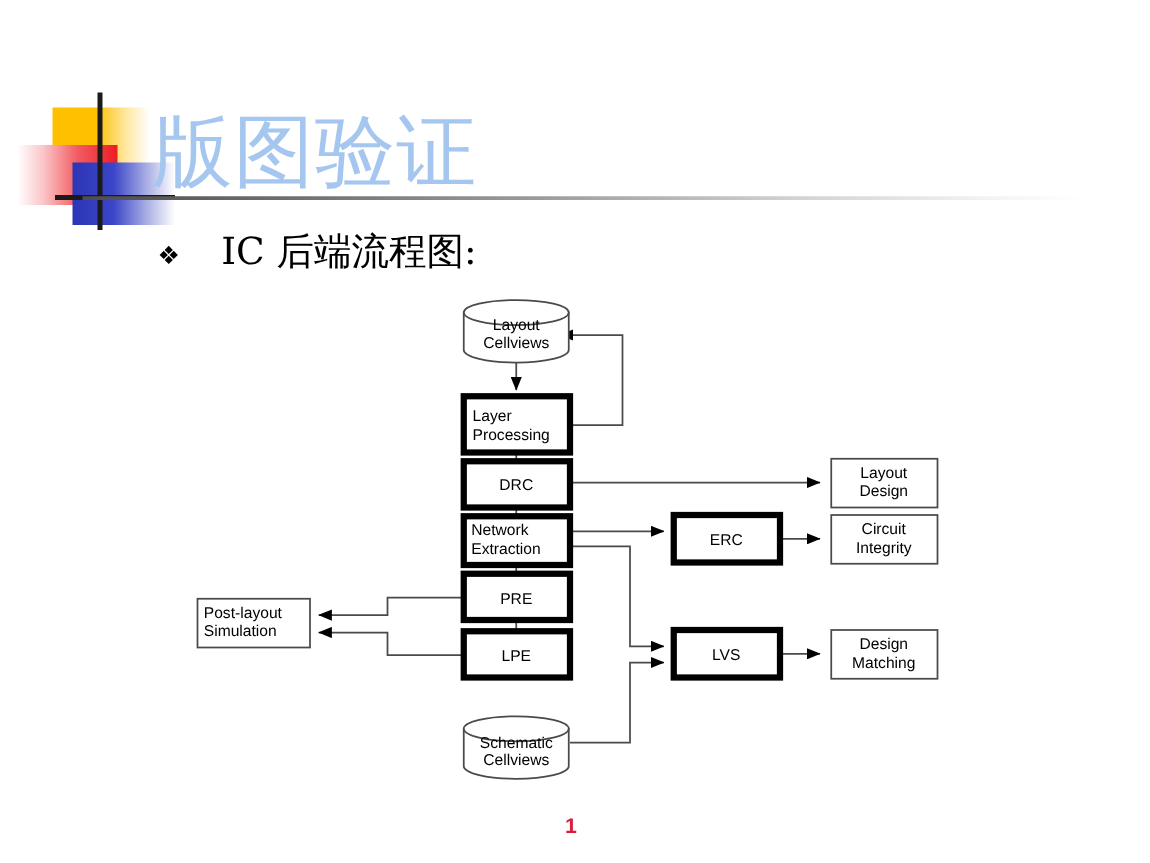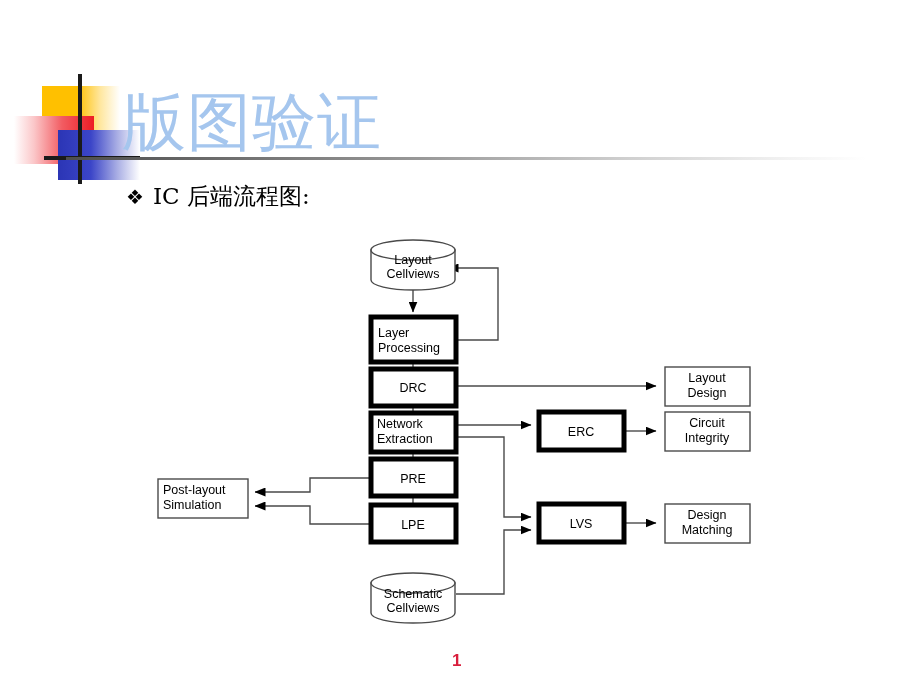--- a/index.html
+++ b/index.html
@@ -66,22 +66,23 @@
     white-space: nowrap;
   }
   #bullet-glyph {
     font-family: "DejaVu Sans", sans-serif;
     font-size: 20px;
     color: #000000;
     margin-right: 9px;
   }
   #bullet-label {
     font-family: "DejaVu Serif", "Liberation Serif", serif;
-    font-size: 23px;
+    font-size: 30px;
     color: #000000;
+    margin-left: 24px;
   }
 
   
   #flowchart {
     position: absolute;
     left: 0; top: 0;
     width: 920px; height: 688px;
   }
   #flowchart svg { display: block; }
 

